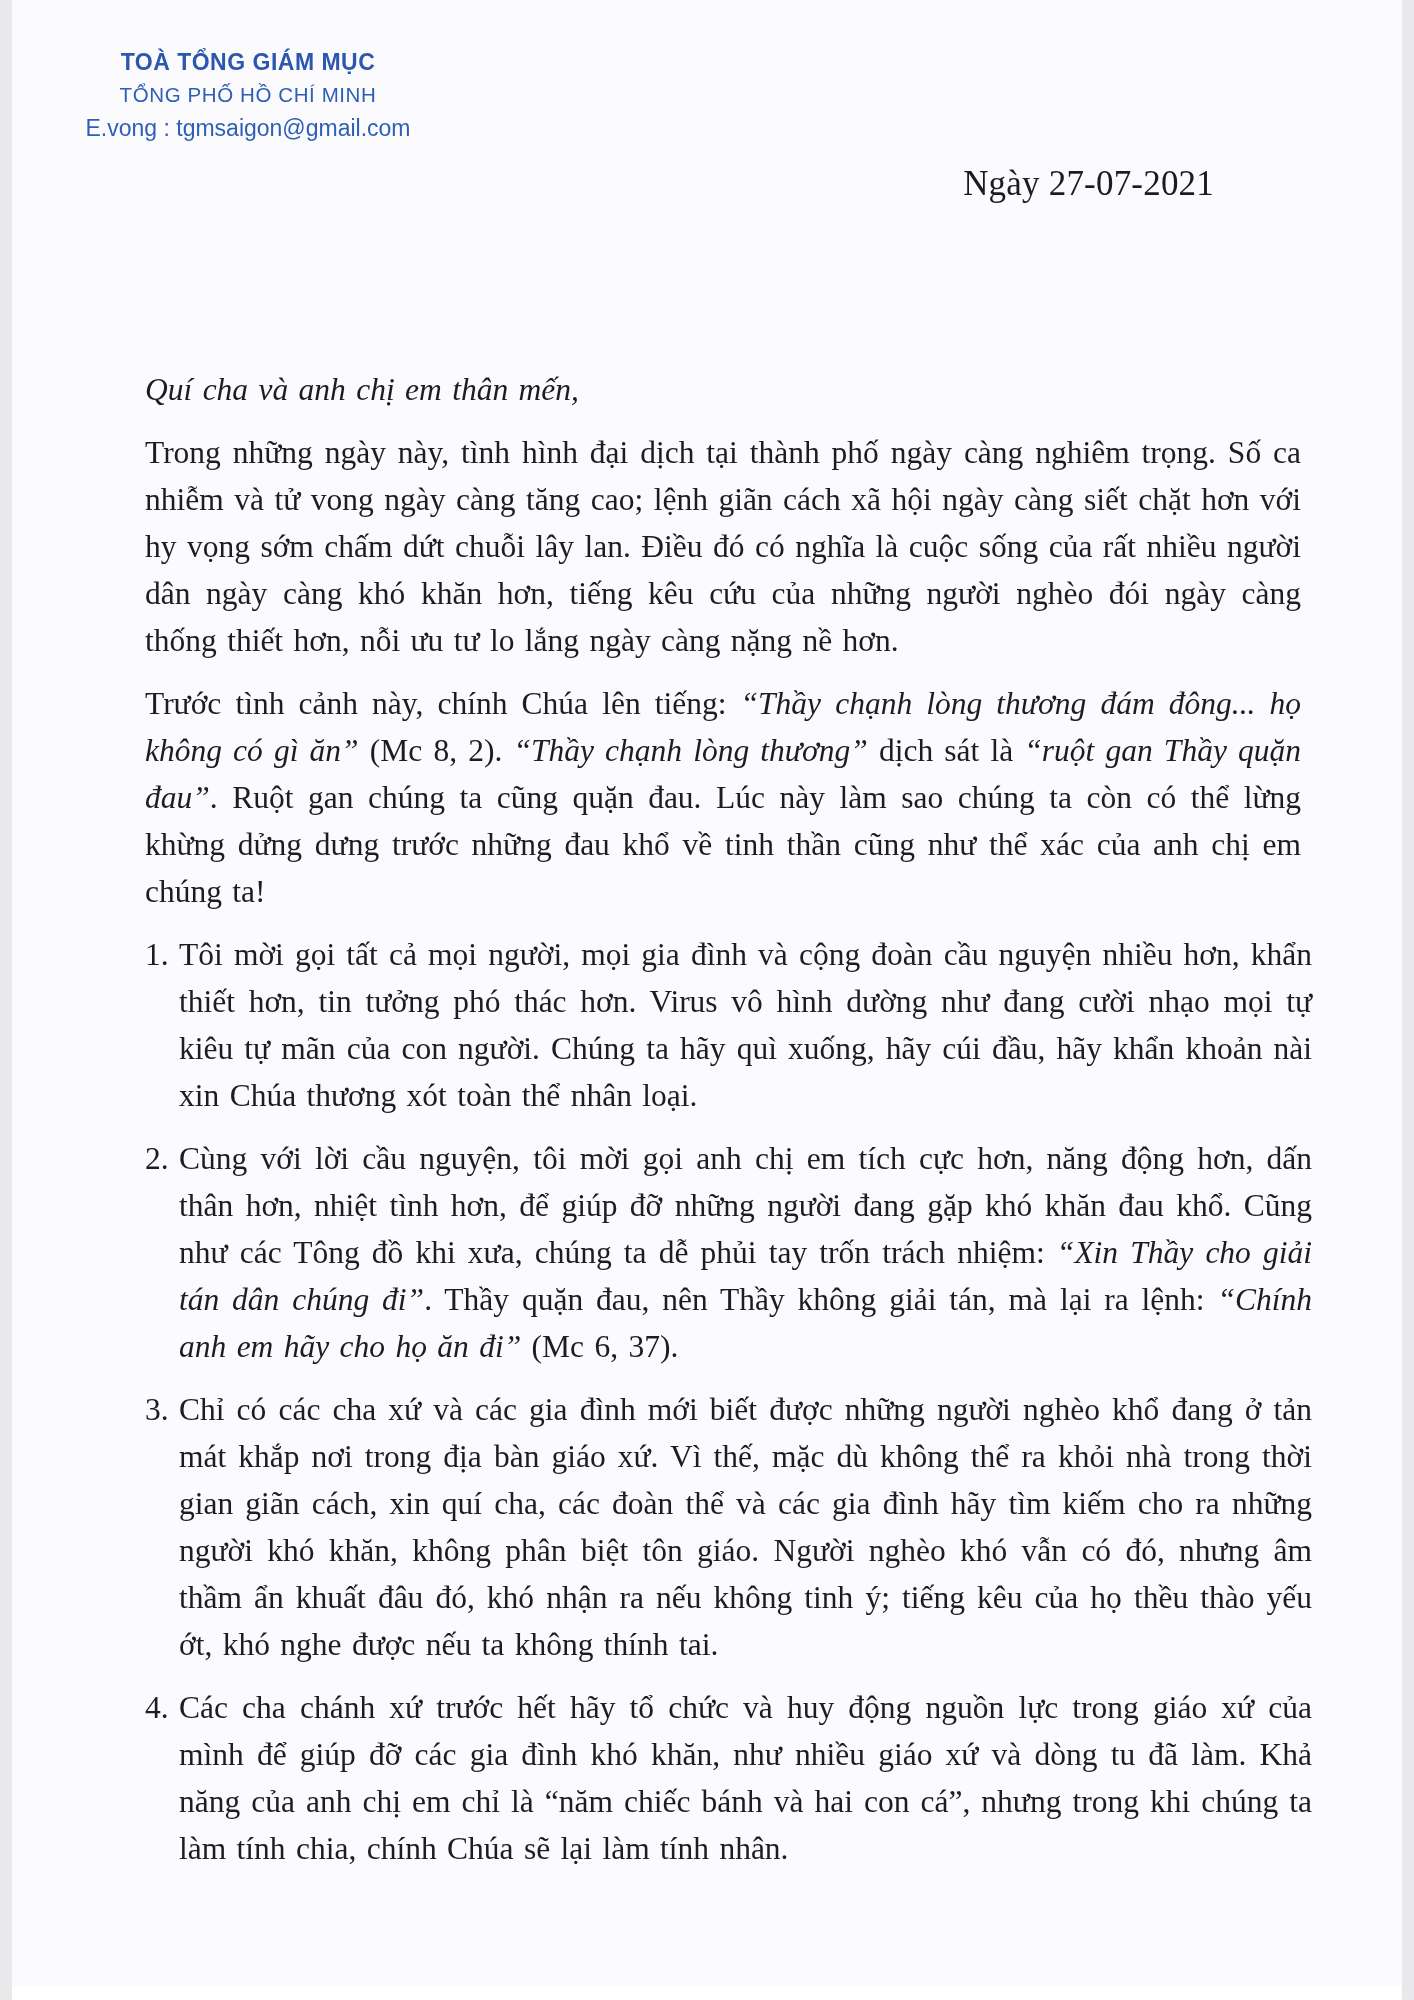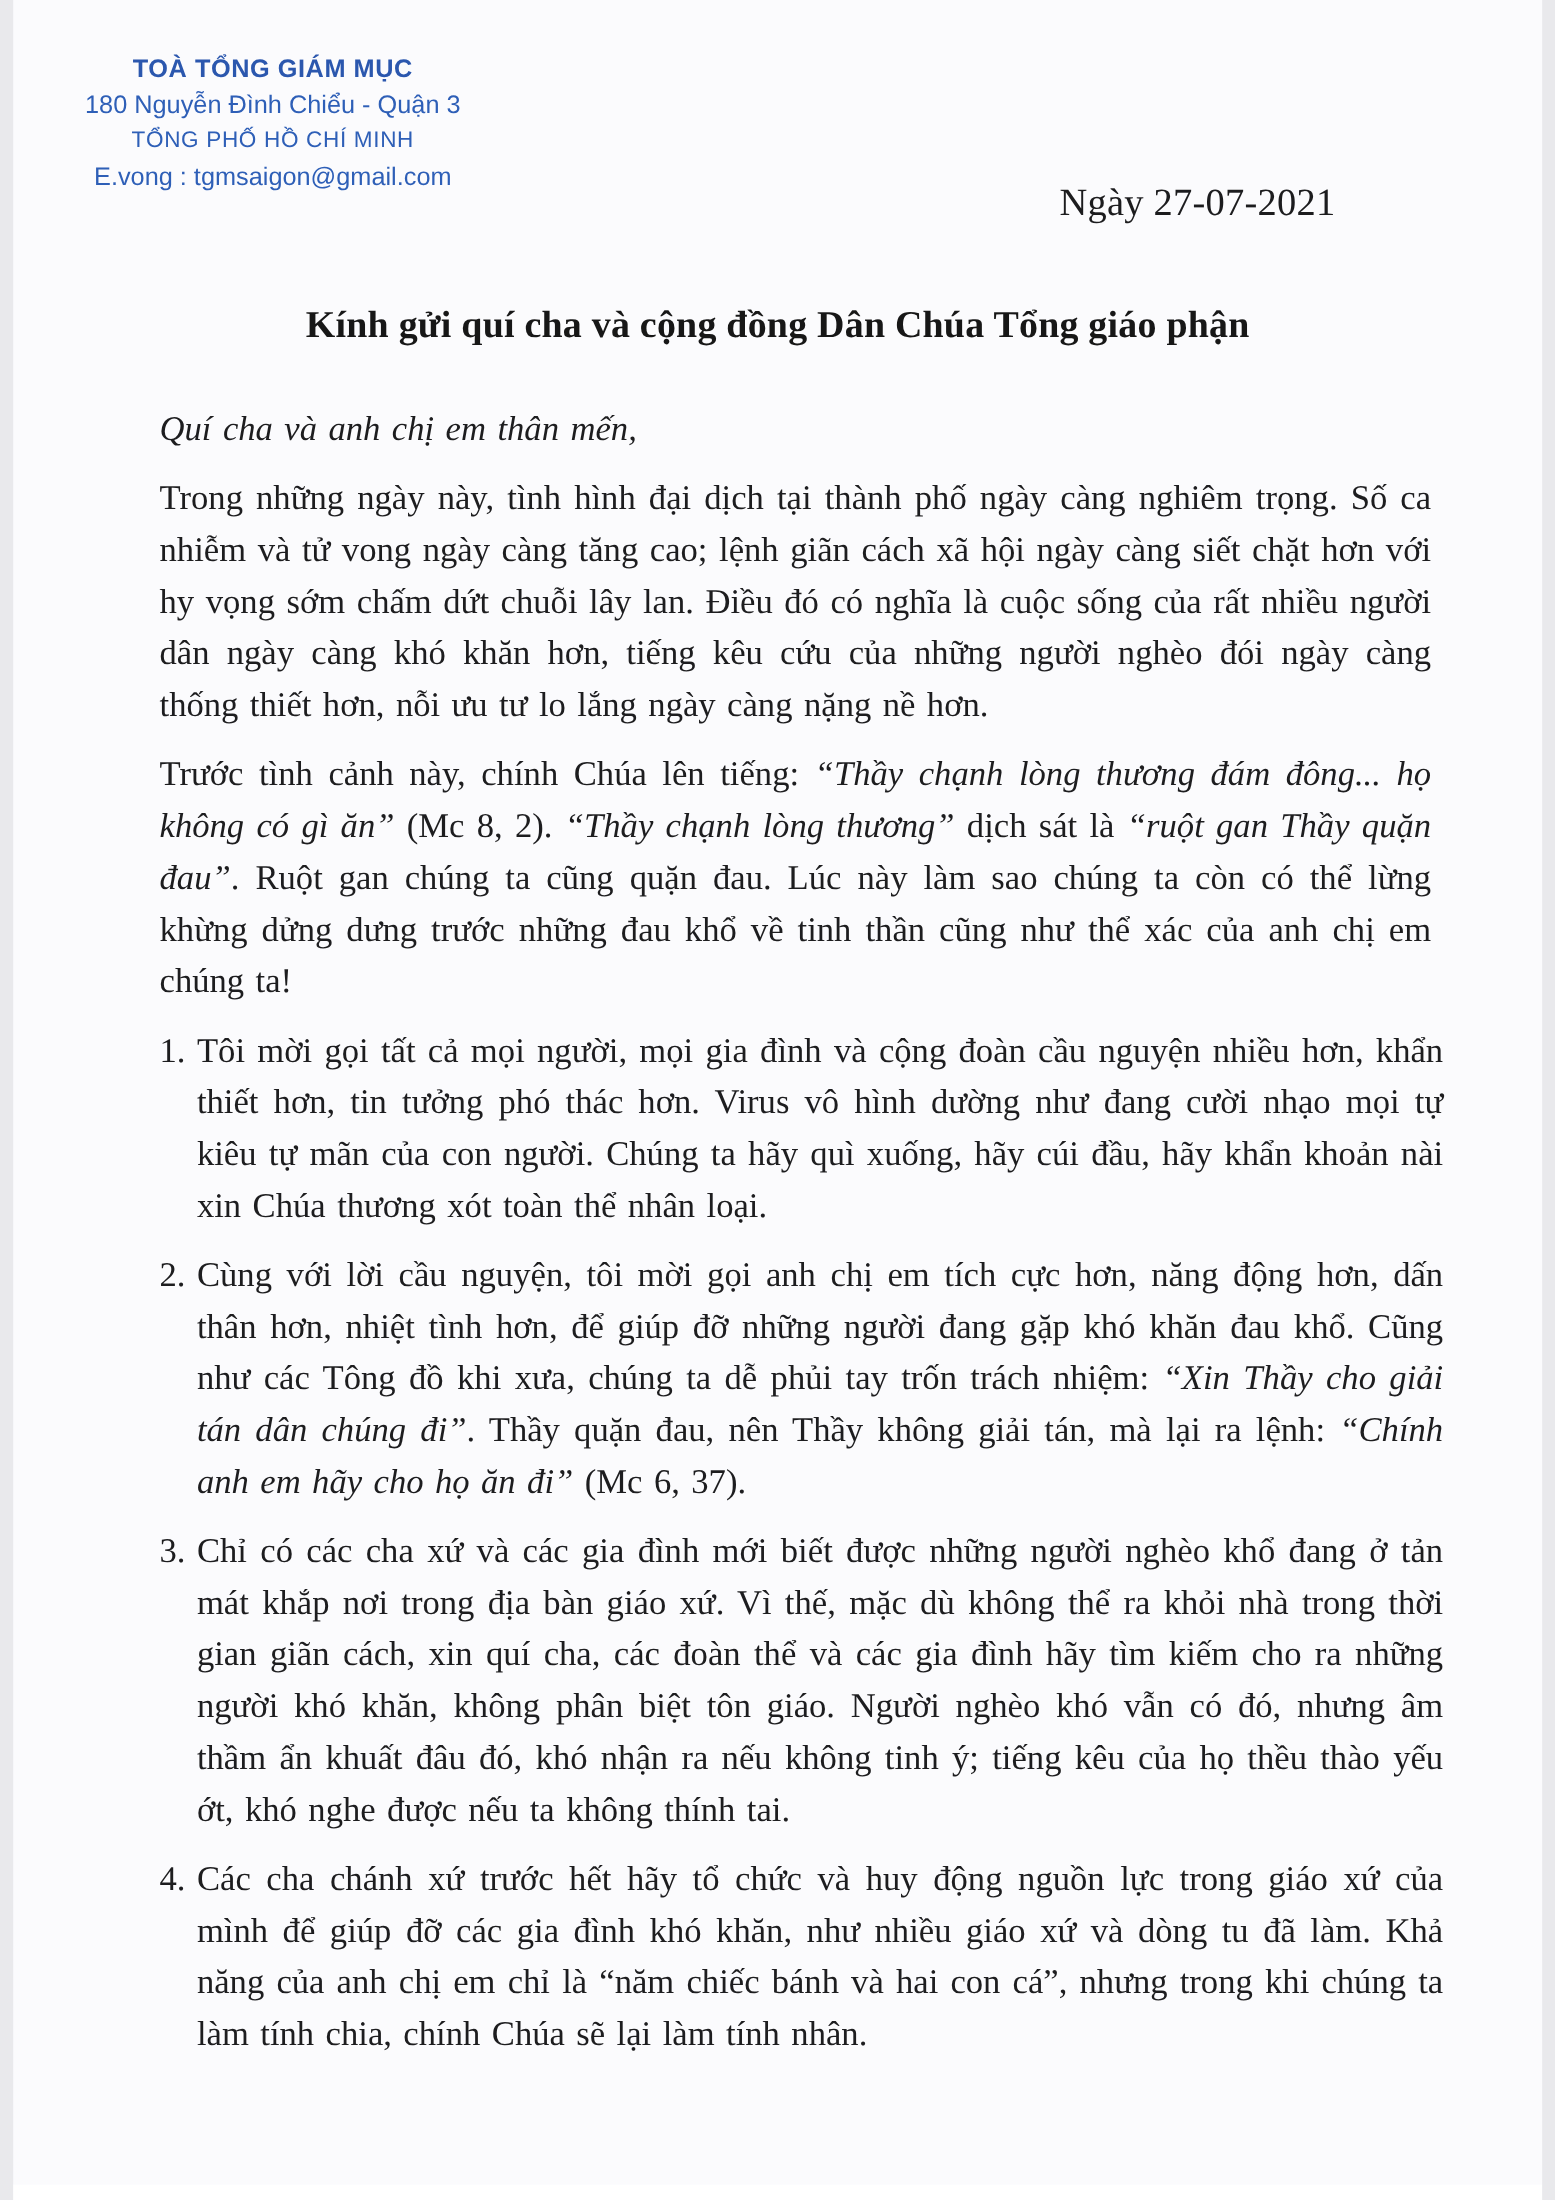--- a/index.html
+++ b/index.html
@@ -109,28 +109,26 @@
     text-align: justify;
   }
 </style>
 </head>
 <body>
 
 <div class="page">
 
   <header class="letterhead">
     <div class="lh-org">TOÀ TỔNG GIÁM MỤC</div>
-    <div class="lh-line">180 Nguyễn Đình Chiểu - Quận 3</div>
     <div class="lh-city">TỔNG PHỐ HỒ CHÍ MINH</div>
     <div class="lh-line">E.vong : tgmsaigon@gmail.com</div>
   </header>
 
   <div class="date">Ngày 27-07-2021</div>
 
-  <h1 class="title">Kính gửi quí cha và cộng đồng Dân Chúa Tổng giáo phận</h1>
 
   <main class="letter-body">
 
     <p class="salutation">Quí cha và anh chị em thân mến,</p>
 
     <p class="para">Trong những ngày này, tình hình đại dịch tại thành phố ngày càng nghiêm trọng. Số ca nhiễm và tử vong ngày càng tăng cao; lệnh giãn cách xã hội ngày càng siết chặt hơn với hy vọng sớm chấm dứt chuỗi lây lan. Điều đó có nghĩa là cuộc sống của rất nhiều người dân ngày càng khó khăn hơn, tiếng kêu cứu của những người nghèo đói ngày càng thống thiết hơn, nỗi ưu tư lo lắng ngày càng nặng nề hơn.</p>
 
     <p class="para"><span>Trước tình cảnh này, chính Chúa lên tiếng: </span><span class="it">“Thầy chạnh lòng thương đám đông... họ không có gì ăn”</span><span> (Mc 8, 2). </span><span class="it">“Thầy chạnh lòng thương”</span><span> dịch sát là </span><span class="it">“ruột gan Thầy quặn đau”</span><span>. Ruột gan chúng ta cũng quặn đau. Lúc này làm sao chúng ta còn có thể lừng khừng dửng dưng trước những đau khổ về tinh thần cũng như thể xác của anh chị em chúng ta!</span></p>
 
     <div class="item">

